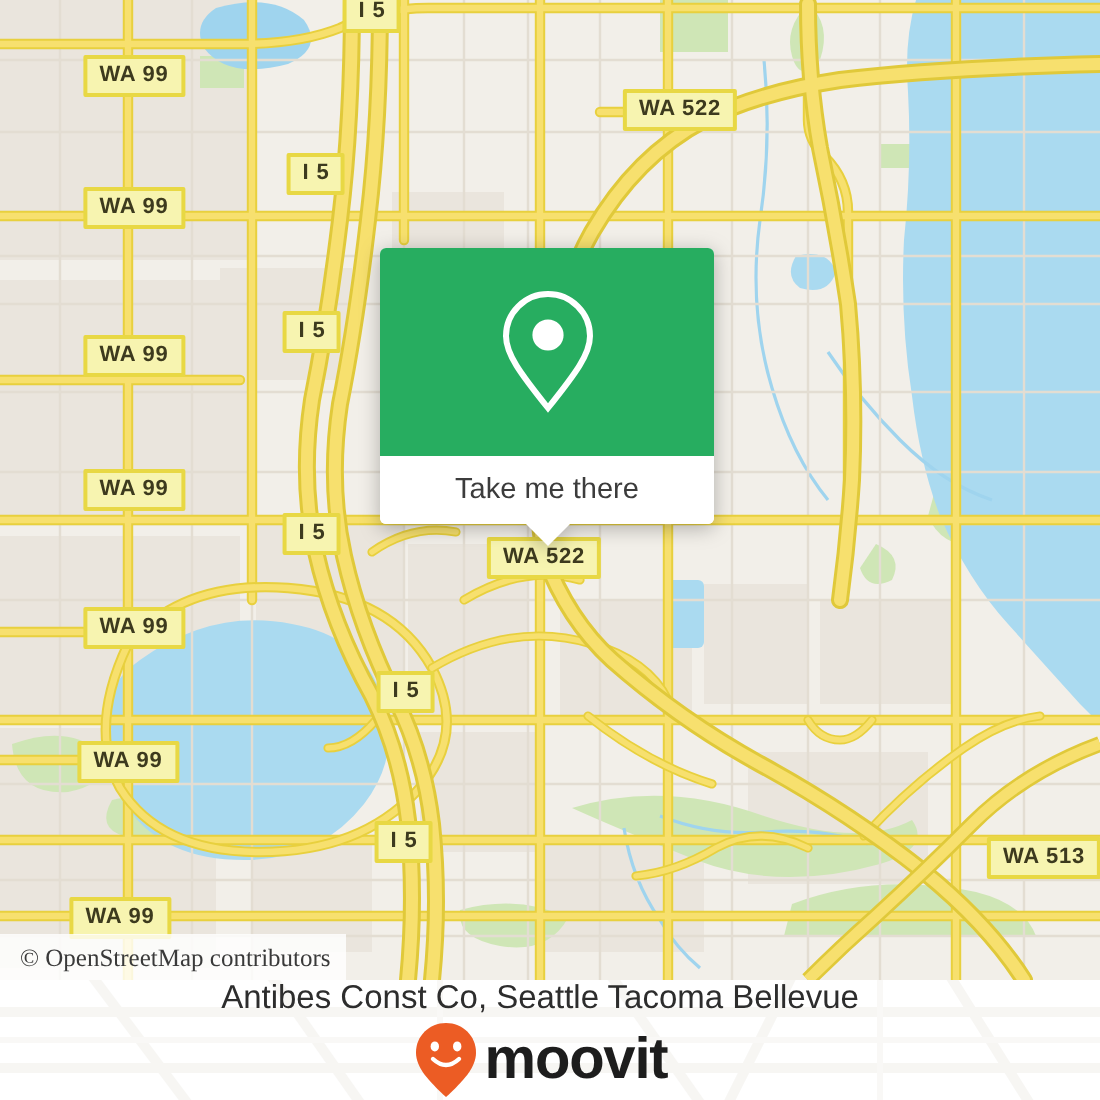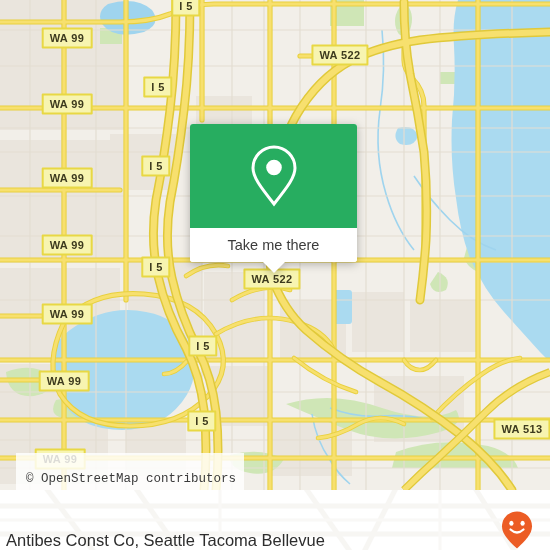--- a/index.html
+++ b/index.html
@@ -45,28 +45,28 @@
     border-radius: 1px;
     white-space: nowrap;
     letter-spacing: 0.4px;
     transform: translate(-50%, -50%);
     box-sizing: border-box;
   }
 
   
   #attrib {
     position: absolute;
-    left: 16px;
+    left: 0;
     bottom: 0;
     background: rgba(255,255,255,0.82);
     color: #3a3a3a;
     font-size: 12.5px;
     line-height: 16px;
-    padding: 18px 8px 3px 10px;
-    font-family: Liberation Mono, monospace;
+    padding: 4px 8px 3px 10px;
+    font-family: Liberation Serif, serif;
     white-space: nowrap;
   }
 
   
   #popup {
     position: absolute;
     left: 190px;
     top: 124px;
     width: 167px;
     filter: drop-shadow(0 2px 5px rgba(0,0,0,0.28));
@@ -117,24 +117,25 @@
   #footer-watermark {
     position: absolute;
     left: 0; top: 0;
     width: 550px; height: 60px;
     opacity: 0.5;
   }
   #footer-inner {
     position: relative;
     width: 550px; height: 60px;
     display: flex;
-    align-items: flex-end;
+    align-items: center;
     justify-content: space-between;
     padding: 0 16px 0 6px;
     box-sizing: border-box;
+    flex-direction: column;
   }
   #footer-title {
     font-size: 16.5px;
     color: #2d2d2d;
     font-family: "Liberation Sans", sans-serif;
     white-space: nowrap;
   }
   #brand {
     display: flex;
     align-items: center;
@@ -398,17 +399,18 @@
     </svg>
     <div id="footer-inner">
       <div id="footer-title">Antibes Const Co, Seattle Tacoma Bellevue</div>
       <div id="brand">
         <svg width="34" height="40" viewBox="0 0 34 40">
           <path d="M17 1.5 C8.6 1.5 2 8 2 16.2 C2 24 8.5 30.5 17 38.5 C25.5 30.5 32 24 32 16.2 C32 8 25.4 1.5 17 1.5 Z" fill="#ec5c24"></path>
           <ellipse cx="11.4" cy="13.2" rx="2.1" ry="2.5" fill="#ffffff"></ellipse>
           <ellipse cx="22.6" cy="13.2" rx="2.1" ry="2.5" fill="#ffffff"></ellipse>
           <path d="M10.5 19.5 Q17 25.5 23.5 19.5" fill="none" stroke="#ffffff" stroke-width="2.2" stroke-linecap="round"></path>
         </svg>
+        <span id="brand-word">moovit</span>
       </div>
     </div>
   </div>
 
 </div>
 
 </body></html>

